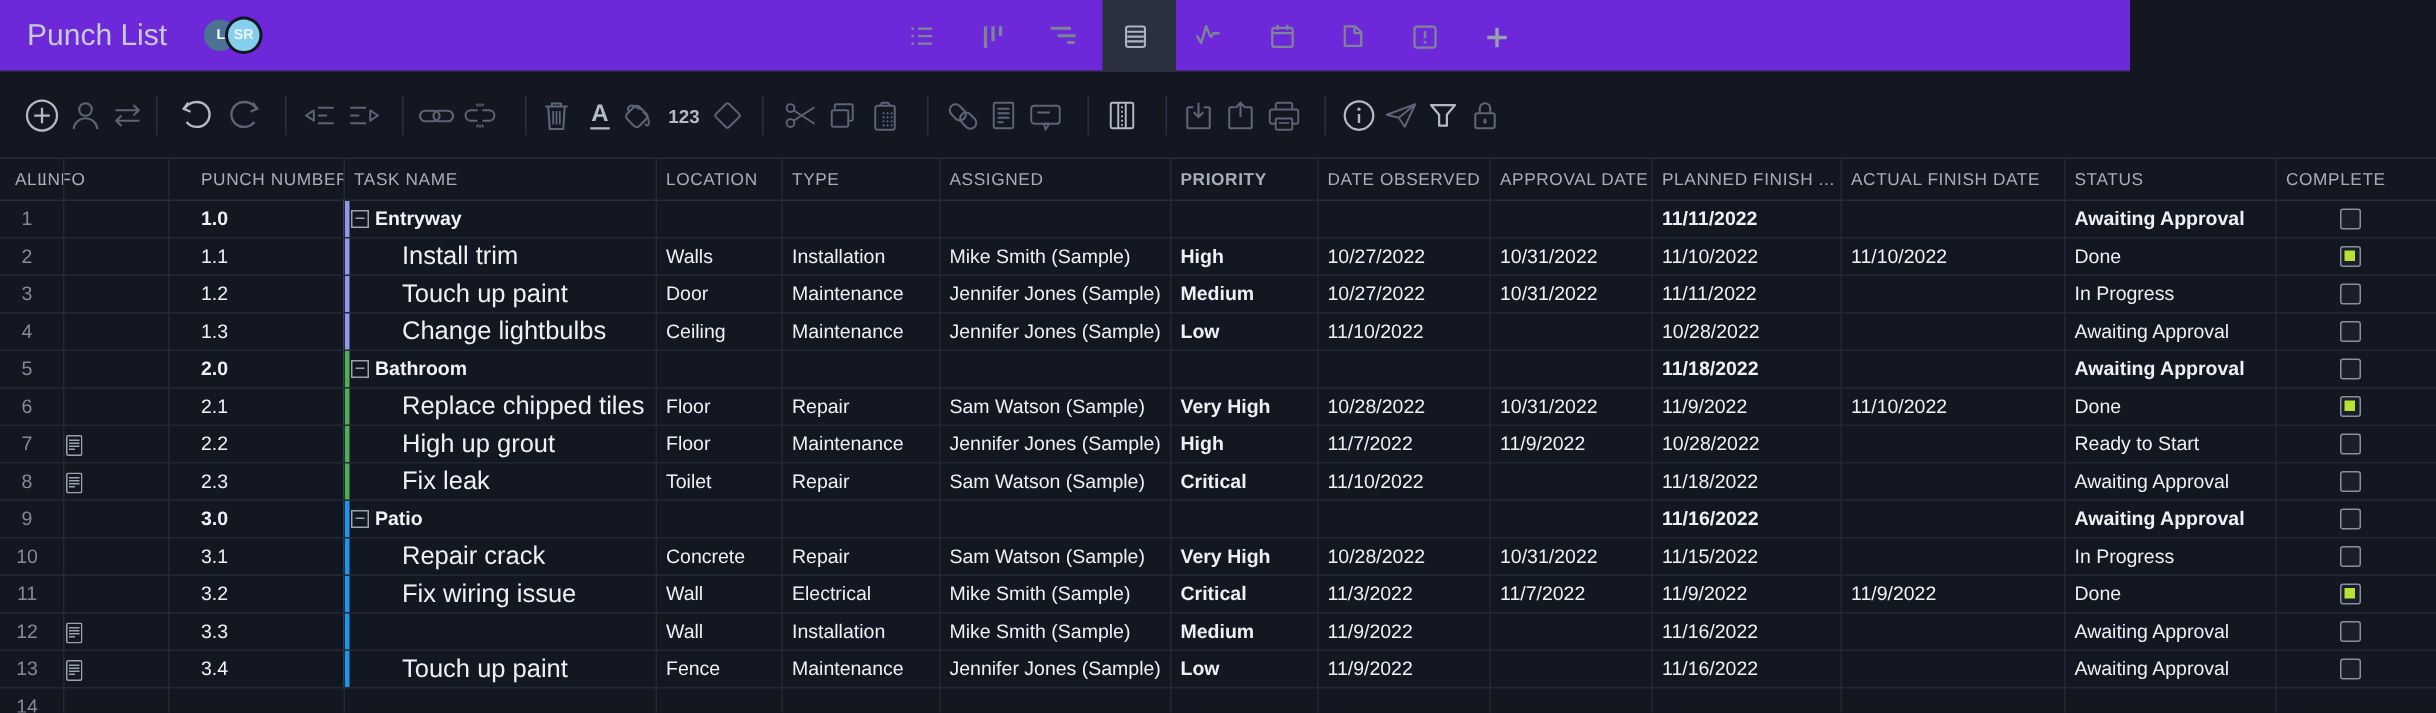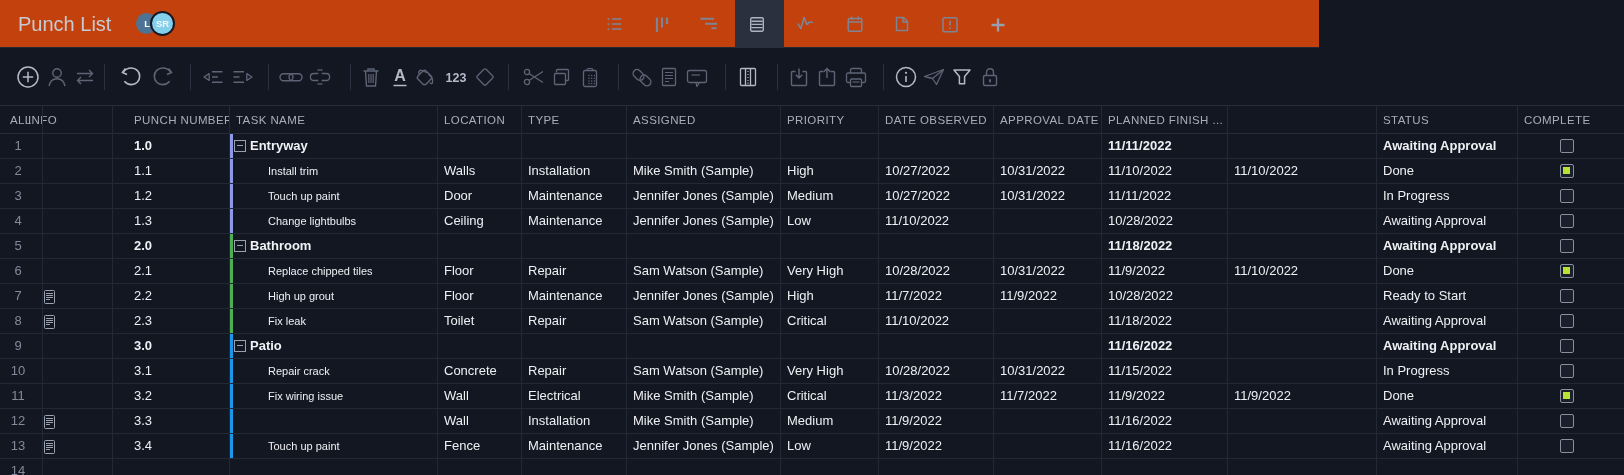--- a/index.html
+++ b/index.html
@@ -1,19 +1,19 @@
 <!DOCTYPE html>
 <html><head>
 <meta charset="utf-8">
 <style>
 * { margin:0; padding:0; box-sizing:border-box; }
 html,body { width:1624px; height:475px; overflow:hidden; background:#131722; font-family:"Liberation Sans", sans-serif; }
 #app { position:relative; width:1624px; height:475px; background:#131722; }
 
-#topbar { position:absolute; left:0; top:0; width:1319px; height:48px; background:#c2410c; border-bottom:1px solid #222837; }
+#topbar { position:absolute; left:0; top:0; width:1420px; height:48px; background:#6d28d9; border-bottom:1px solid #222837; }
 #title { position:absolute; left:18px; top:13px; font-size:20px; color:#c6cad2; }
 .av { position:absolute; top:13px; width:21px; height:21px; border-radius:50%; font-size:9.5px; font-weight:bold; color:#fff; text-align:center; line-height:21px; }
 #av1 { left:136px; background:#4d7394;text-align:right; }
 #av2 { left:152px; background:#83cfec; box-shadow:0 0 0 2px #131722; color:#eef7fb; }
 #activetab { position:absolute; left:735px; top:0; width:49px; height:48px; background:#2a303e; }
 .ticon { position:absolute; top:14px; }
 
 #toolbar { position:absolute; left:0; top:49px; width:1624px; height:56px; background:#131722; }
 .sep { position:absolute; top:15px; width:1px; height:26px; background:#2a3040; }
 .tbi { position:absolute; top:16px; }
@@ -21,32 +21,32 @@
 #grid { position:absolute; left:0; top:105px; width:1624px; height:370px; border-top:1px solid #262c3a; }
 #hdr { position:absolute; left:0; top:1px; width:1624px; height:27px; border-bottom:1px solid #262c3a; }
 .h { position:absolute; top:0; height:27px; line-height:27px; font-size:11.5px; letter-spacing:0.4px; color:#a7aebb; padding-left:7px; white-space:nowrap; overflow:hidden; }
 .row { position:absolute; left:0; width:1624px; height:25px; border-bottom:1px solid #222836; }
 .cell { position:absolute; top:0; height:24px; line-height:24px; font-size:13px; color:#eef0f4; padding-left:7px; white-space:nowrap; overflow:hidden; }
 .num { position:absolute; left:0; top:0; width:36px; height:24px; line-height:24px; font-size:13px; color:#828a9a; text-align:center; }
 .b { font-weight:bold; }
 
 .ca{left:26px;width:70px;} .cb{left:112px;width:117px;padding-left:22px;} .cc{left:229px;width:208px;}
 .cd{left:437px;width:84px;} .ce{left:521px;width:105px;} .cf{left:626px;width:154px;}
-.cg{left:780px;width:98px;} .ch{left:878px;width:115px;} .ci{left:993px;width:108px;}
+.cg{left:780px;width:98px;font-weight:bold;} .ch{left:878px;width:115px;} .ci{left:993px;width:108px;}
 .cj{left:1101px;width:126px;} .ck{left:1227px;width:149px;} .cl{left:1376px;width:141px;}
 .cm{left:1517px;width:107px;}
 .vl { position:absolute; top:0; width:1px; height:370px; background:#222836; }
 
 .strip { position:absolute; left:229px; top:0; width:4px; height:24px; }
 .s1 { background:#8f97e8; } .s2 { background:#4fae55; } .s3 { background:#1c96ea; }
 
 .col { position:absolute; left:234px; top:6px; width:12px; height:12px; border:1px solid #9aa1af; }
 .col:after { content:""; position:absolute; left:2px; top:4px; width:6px; height:1px; background:#9aa1af; }
 .ptxt { position:absolute; left:250px; top:0; height:24px; line-height:24px; font-size:13px; font-weight:bold; color:#f0f2f5; }
-.ctxt { position:absolute; left:268px; top:0; height:24px; line-height:24px; font-size:11px; color:#eef0f4; }
+.ctxt { position:absolute; left:268px; top:0; height:24px; line-height:24px; font-size:17px; color:#eef0f4; }
 
 .cbx { position:absolute; left:1560px; top:5px; width:14px; height:14px; border:1.5px solid #888f9e; border-radius:2px; background:#1a1f2b; }
 .cbx.on:after { content:""; position:absolute; left:2px; top:2px; width:7px; height:7px; background:#b7e335; }
 
 .info { position:absolute; left:44px; top:6px; }
 </style>
 </head>
 <body>
 <div id="app">
 
@@ -243,20 +243,21 @@
       <div class="h ca" style="padding-left:2px;">INFO</div>
       <div class="h cb">PUNCH NUMBER</div>
       <div class="h cc">TASK NAME</div>
       <div class="h cd">LOCATION</div>
       <div class="h ce">TYPE</div>
       <div class="h cf">ASSIGNED</div>
       <div class="h cg">PRIORITY</div>
       <div class="h ch">DATE OBSERVED</div>
       <div class="h ci">APPROVAL DATE</div>
       <div class="h cj">PLANNED FINISH ...</div>
+      <div class="h ck">ACTUAL FINISH DATE</div>
       <div class="h cl">STATUS</div>
       <div class="h cm">COMPLETE</div>
     </div>
     <div id="rows">
         <div class="row" style="top:28px">
           <div class="num">1</div>
           <div class="cell cb b">1.0</div>
           <div class="strip s1"></div>
           <div class="col"></div>
           <div class="ptxt">Entryway</div>

